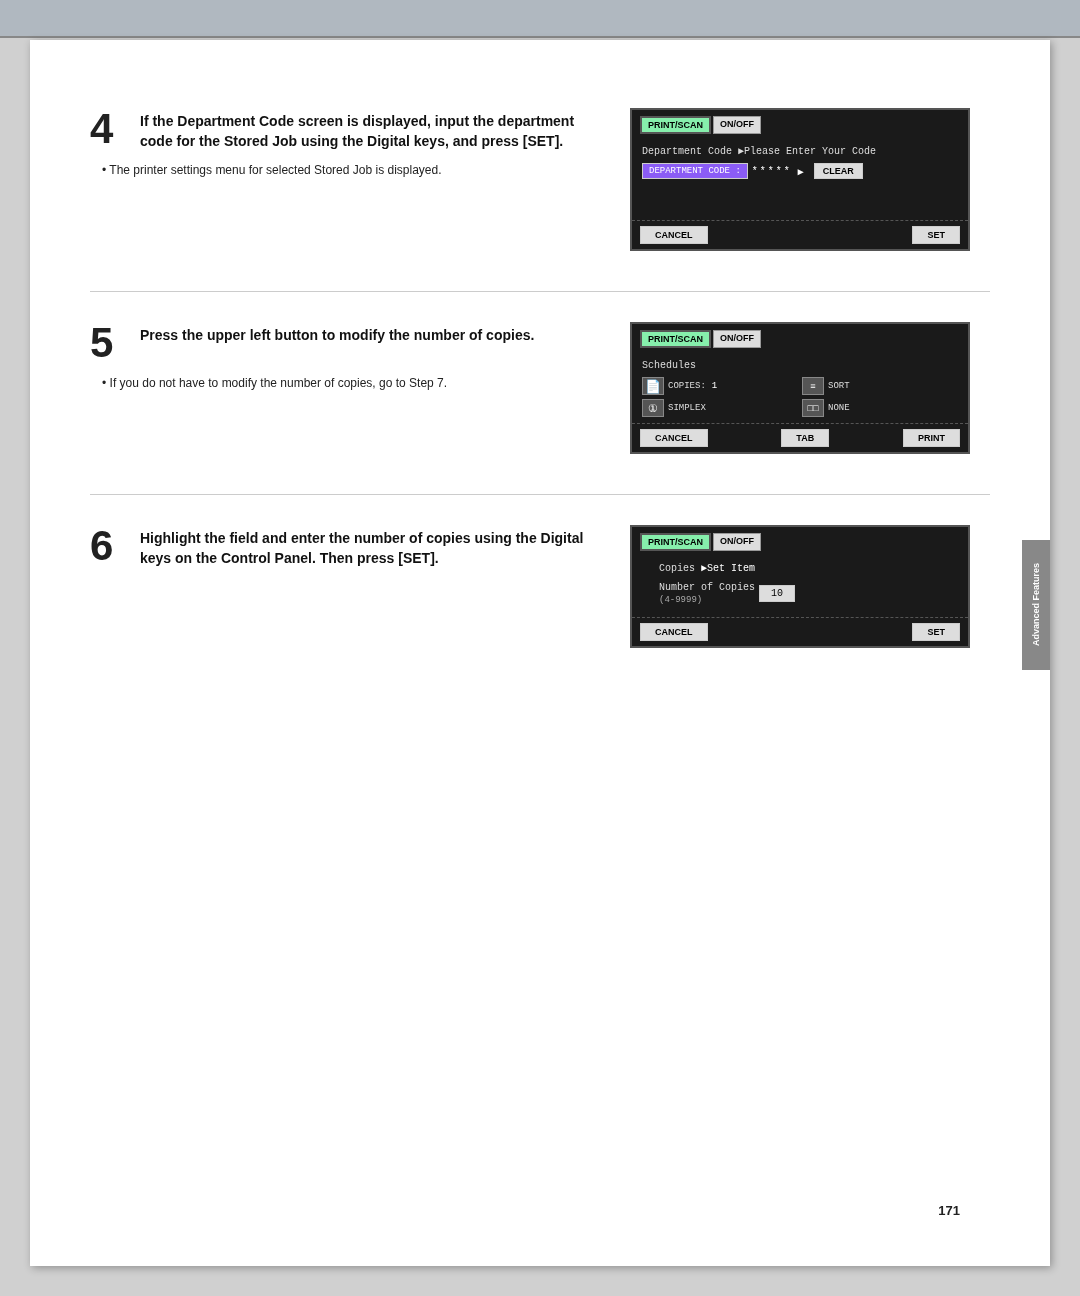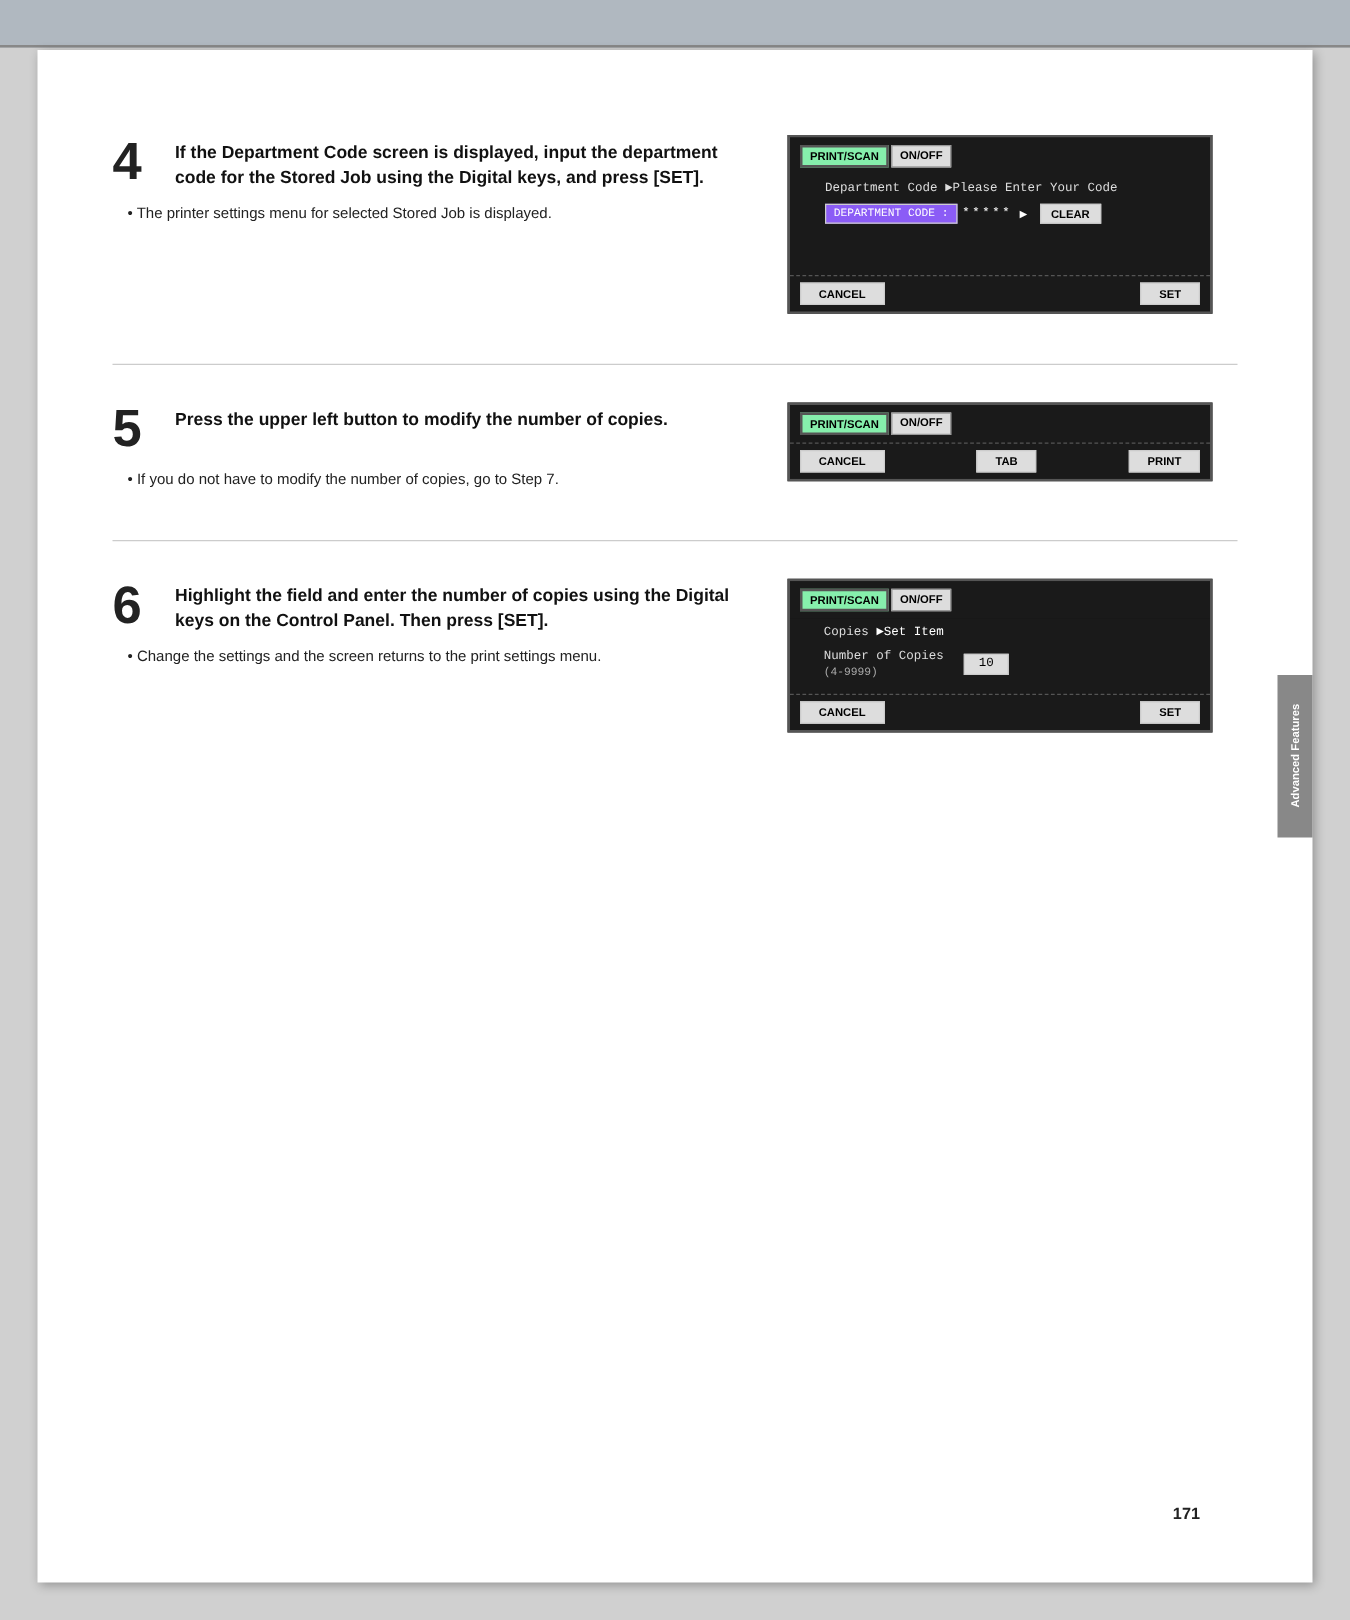--- a/index.html
+++ b/index.html
@@ -154,21 +154,21 @@
       padding: 2px 6px;
       font-family: Arial, sans-serif;
     }
     .screen-tab-btn.active {
       background: #86efac;
       border: 2px solid #555;
     }
 
     .screen-content {
       background: #1a1a1a;
-      padding: 6px 28px;
+      padding: 6px 10px;
       min-height: 80px;
     }
 
     .screen-text {
       color: #ddd;
       font-size: 10px;
       font-family: 'Courier New', Courier, monospace;
       margin-bottom: 6px;
     }
 
@@ -298,21 +298,21 @@
 
     .copies-arrow {
       color: #fff;
     }
 
     .copies-row {
       display: flex;
       flex-direction: row;
       align-items: center;
       margin: 6px 0;
-      gap: 16px;
+      gap: 4px;
     }
 
     .copies-field-label {
       color: #ddd;
       font-size: 10px;
       font-family: 'Courier New', Courier, monospace;
       flex: 1;
     }
 
     .copies-sub-label {
@@ -406,38 +406,59 @@
         <div class="step-bullet">If you do not have to modify the number of copies, go to Step 7.</div>
       </div>
       <div class="step-right">
         <div class="screen-mockup">
           <div class="screen-top-bar">
             <div class="screen-btn-group">
               <span class="screen-tab-btn active">PRINT/SCAN</span>
               <span class="screen-tab-btn">ON/OFF</span>
             </div>
           </div>
+          <div class="screen-schedules">
+            <div class="sched-label">Schedules</div>
+            <div class="sched-grid">
+              <div class="sched-cell">
+                <div class="sched-icon" style="font-size:13px;">📄</div>
+                <span class="sched-cell-label">COPIES:</span>
+                <span class="sched-cell-value">1</span>
+              </div>
+              <div class="sched-cell">
+                <div class="sched-icon">≡</div>
+                <span class="sched-cell-label">SORT</span>
+              </div>
+              <div class="sched-cell">
+                <div class="sched-icon" style="font-size:11px;">①</div>
+                <span class="sched-cell-label">SIMPLEX</span>
+              </div>
+              <div class="sched-cell">
+                <div class="sched-icon" style="font-size:9px;">□□</div>
+                <span class="sched-cell-label">NONE</span>
+              </div>
+            </div>
+          </div>
           <div class="screen-3btn-bar">
             <span class="screen-action-btn">CANCEL</span>
             <span class="screen-action-btn">TAB</span>
             <span class="screen-action-btn">PRINT</span>
           </div>
         </div>
       </div>
     </div>
 
     <hr class="divider-line">
 
     <div class="step-section">
       <div class="step-left">
         <div class="step-header">
           <span class="step-number">6</span>
           <span class="step-title">Highlight the field and enter the number of copies using the Digital keys on the Control Panel. Then press [SET].</span>
         </div>
-        <div class="step-bullet">Change the settings and the screen returns to the print settings menu.</div>
       </div>
       <div class="step-right">
         <div class="screen-mockup">
           <div class="screen-top-bar">
             <div class="screen-btn-group">
               <span class="screen-tab-btn active">PRINT/SCAN</span>
               <span class="screen-tab-btn">ON/OFF</span>
             </div>
           </div>
           <div class="screen-copies">

